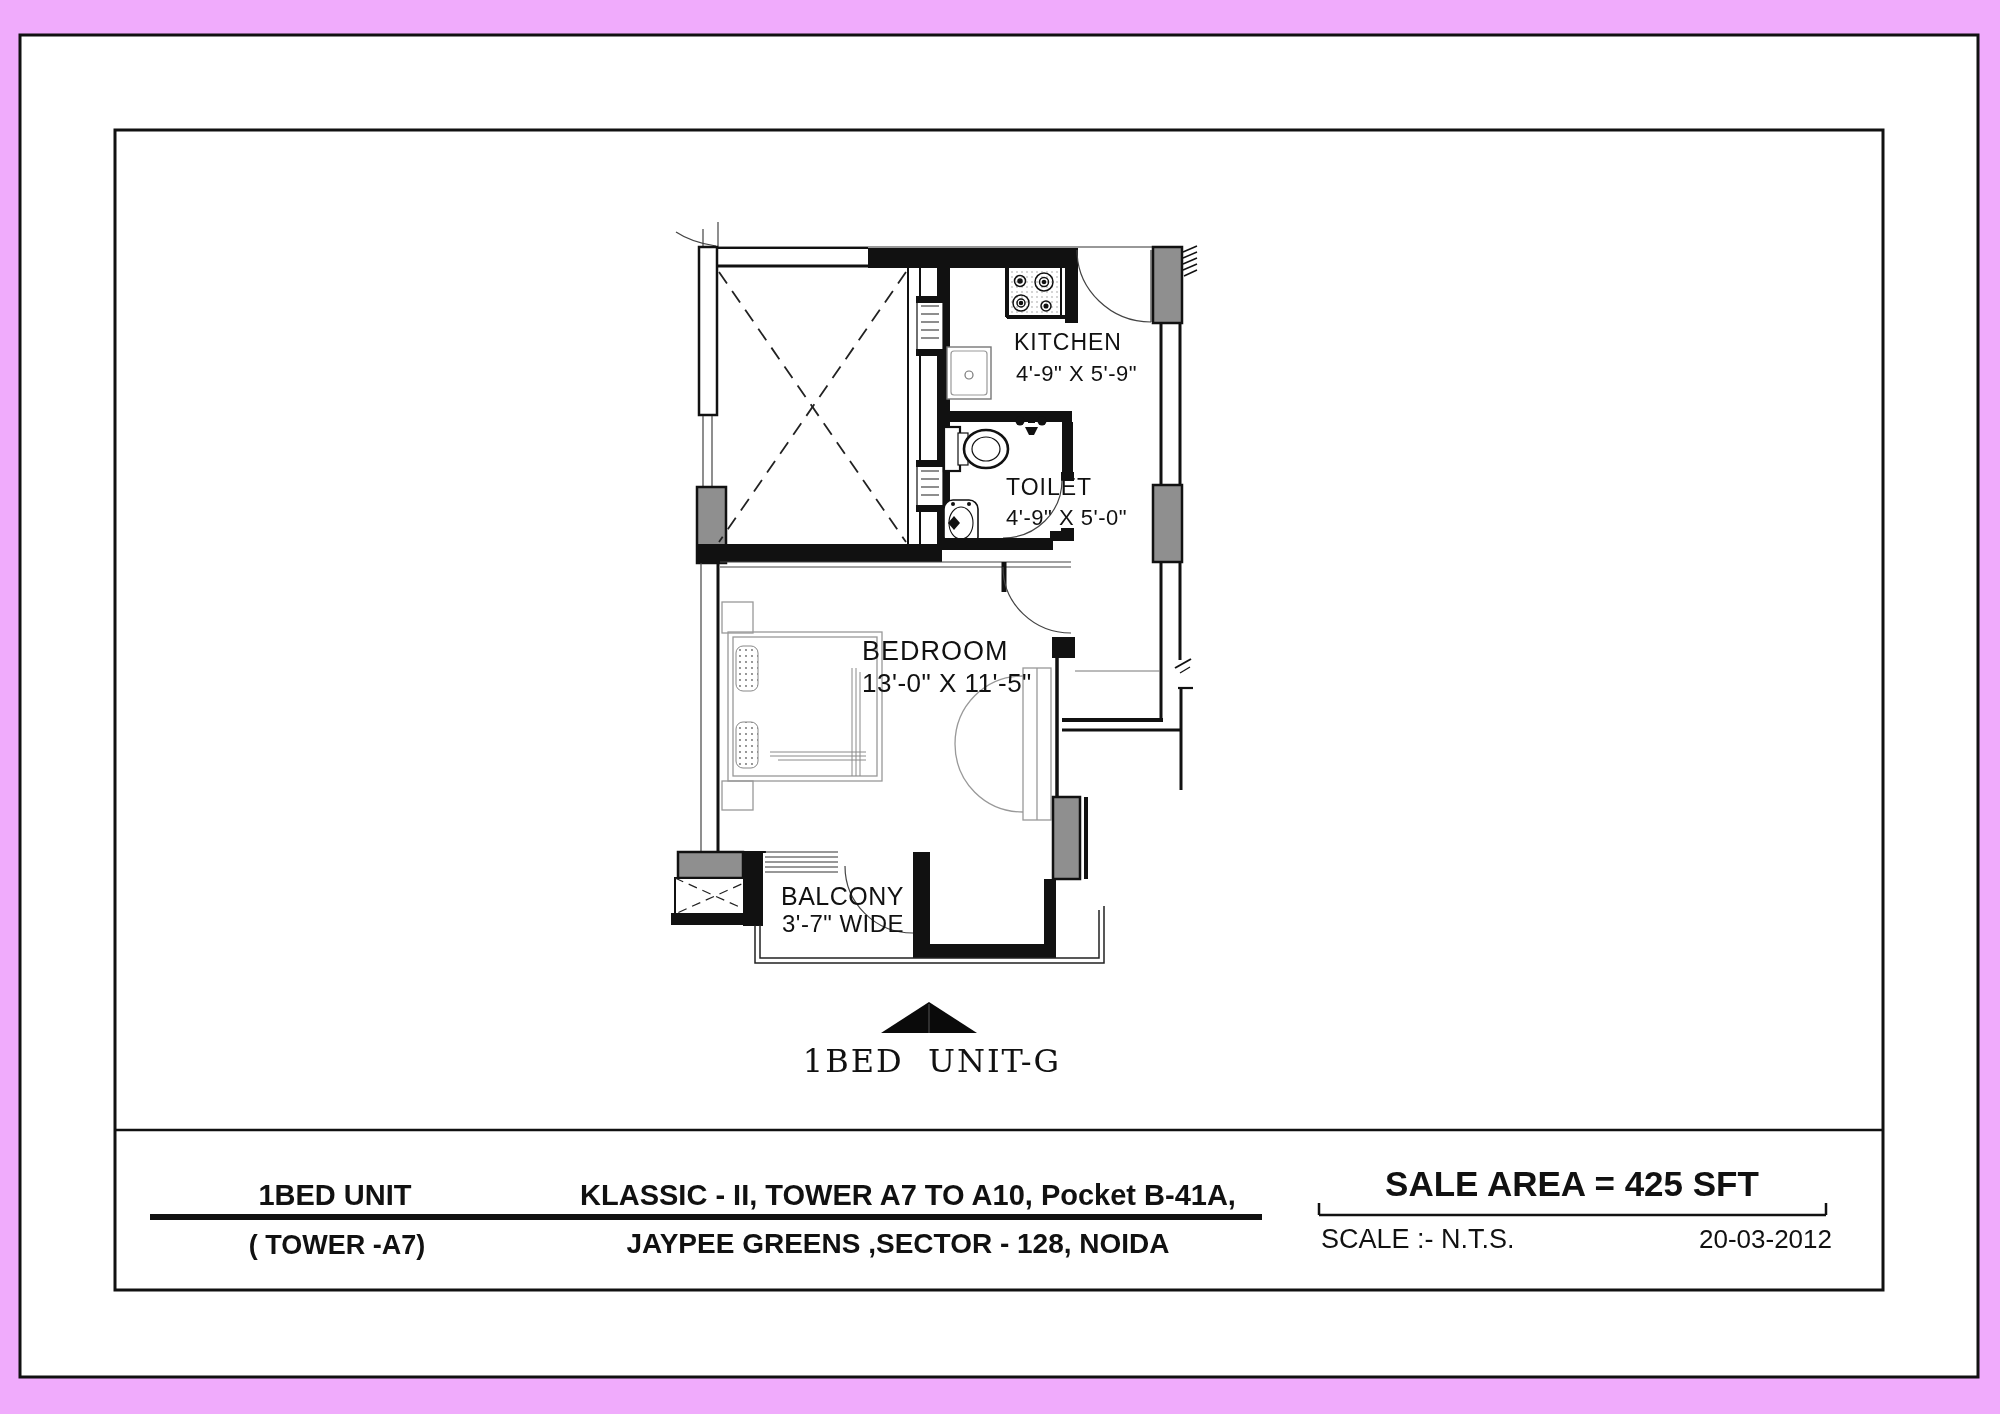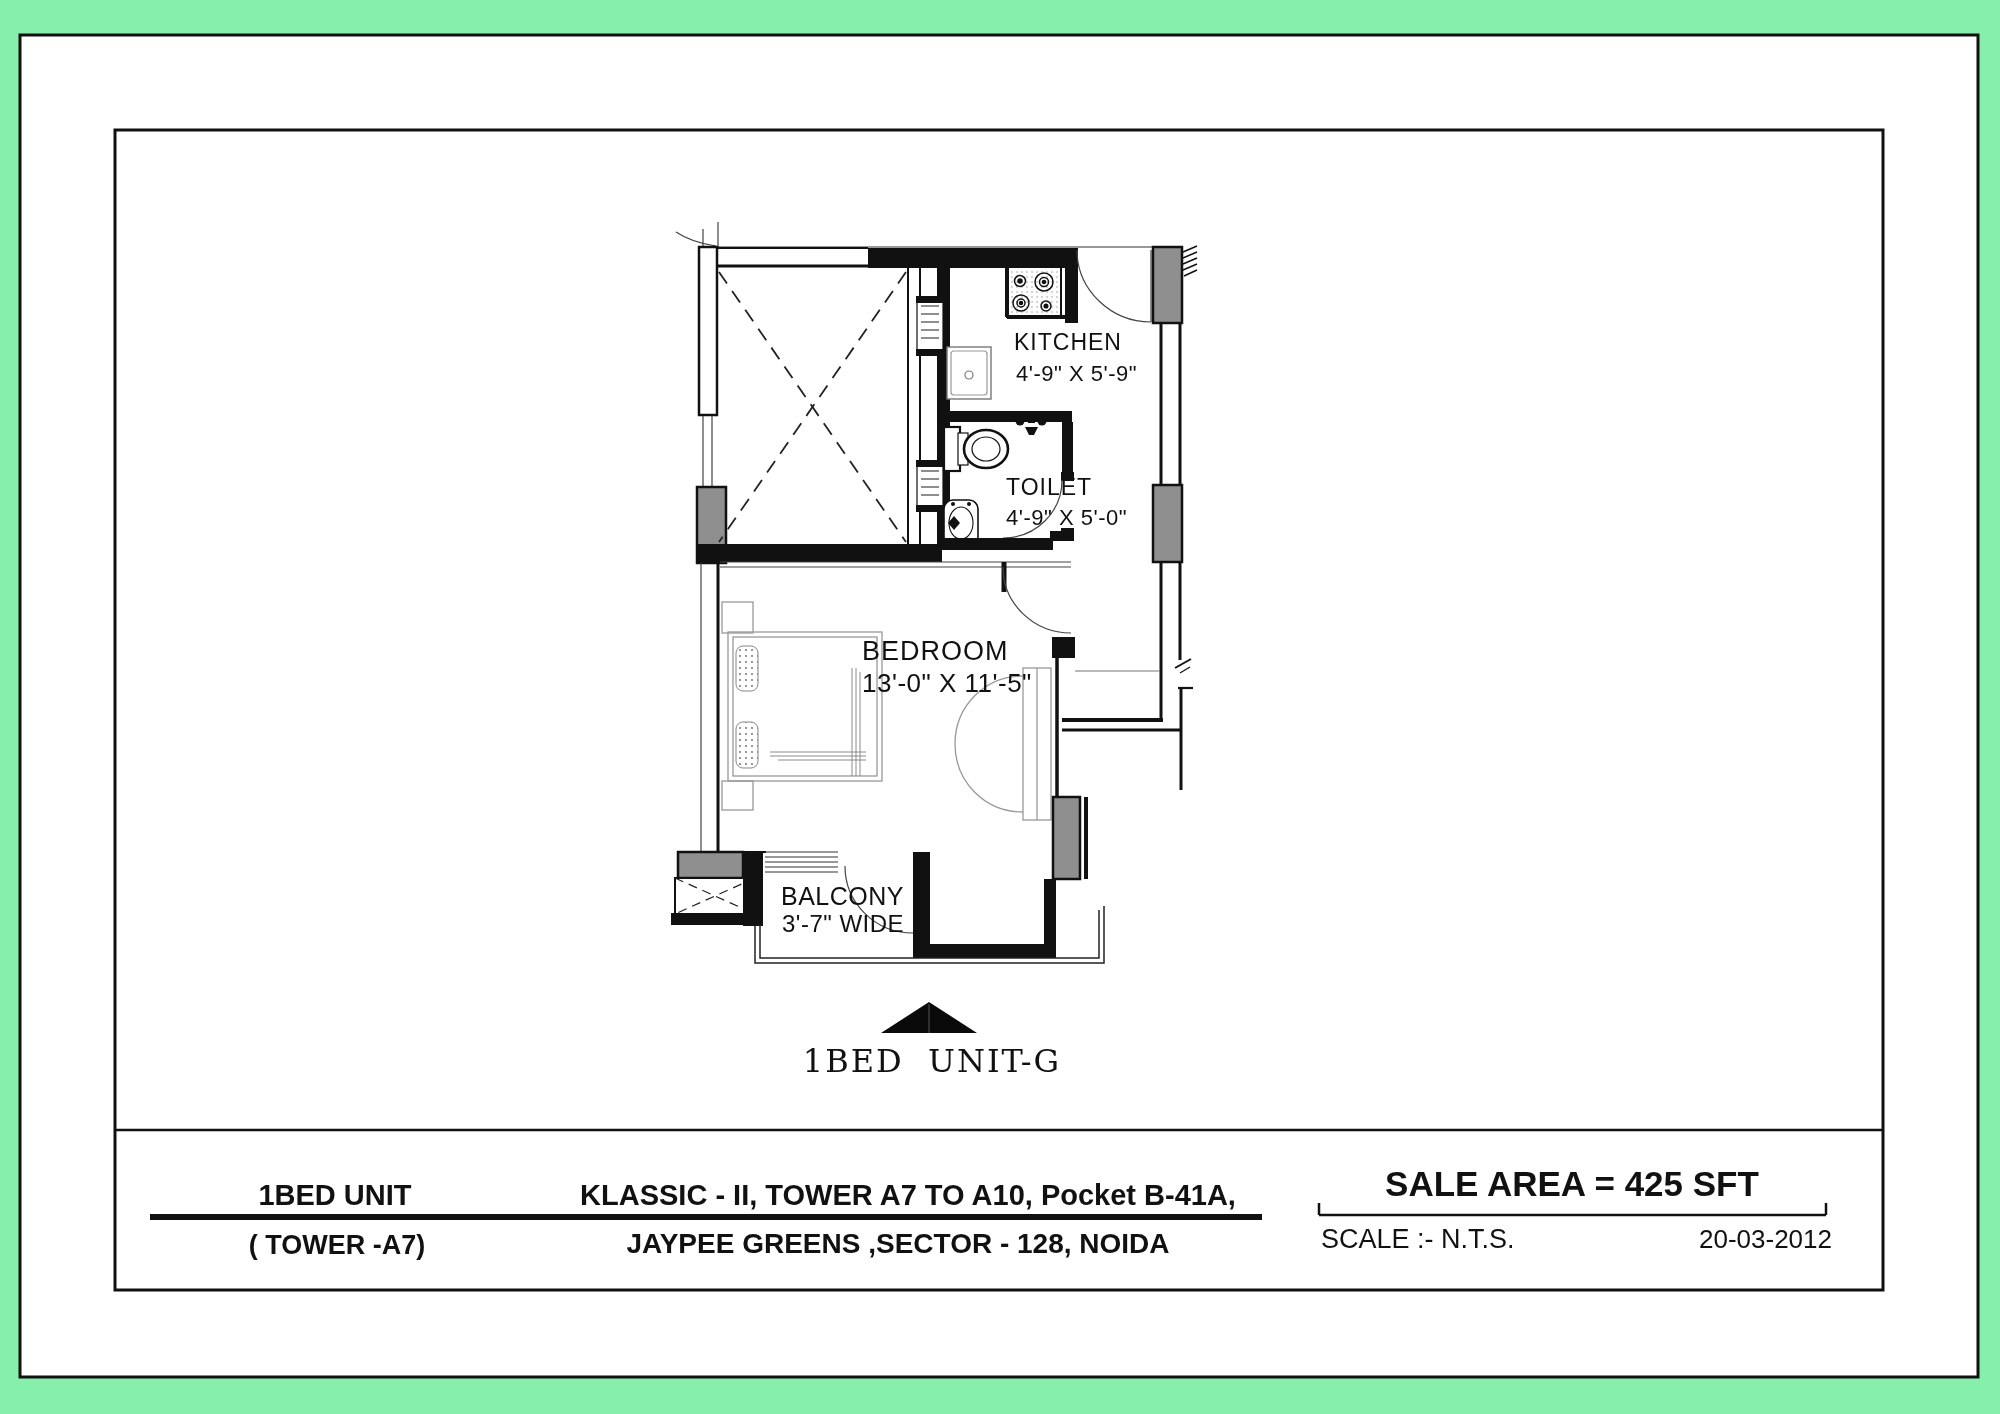--- a/index.html
+++ b/index.html
@@ -1,16 +1,16 @@
 <!DOCTYPE html>
 <html><head>
 <meta charset="utf-8">
 <style>
   html,body{margin:0;padding:0;background:#ffffff;}
-  .page{position:relative;width:2000px;height:1414px;background:#86efac;overflow:hidden;}
+  .page{position:relative;width:2000px;height:1414px;background:#f0abfc;overflow:hidden;}
   svg text{font-family:"Liberation Sans", sans-serif;fill:#111;}
   text.roomname{font-size:23px;letter-spacing:1px;}
   text.roomdim{font-size:22px;letter-spacing:0.5px;}
   text.bigroom{font-size:27px;letter-spacing:1px;}
   text.bigdim{font-size:26px;letter-spacing:0.5px;}
   text.balc{font-size:25px;letter-spacing:0.5px;}
   text.balcdim{font-size:24px;letter-spacing:0.5px;}
   text.northlbl{font-family:"DejaVu Serif", serif;font-size:32px;letter-spacing:2px;word-spacing:12px;}
   text.tbold{font-weight:bold;}
   .w3{stroke:#111;stroke-width:3;fill:none;}

